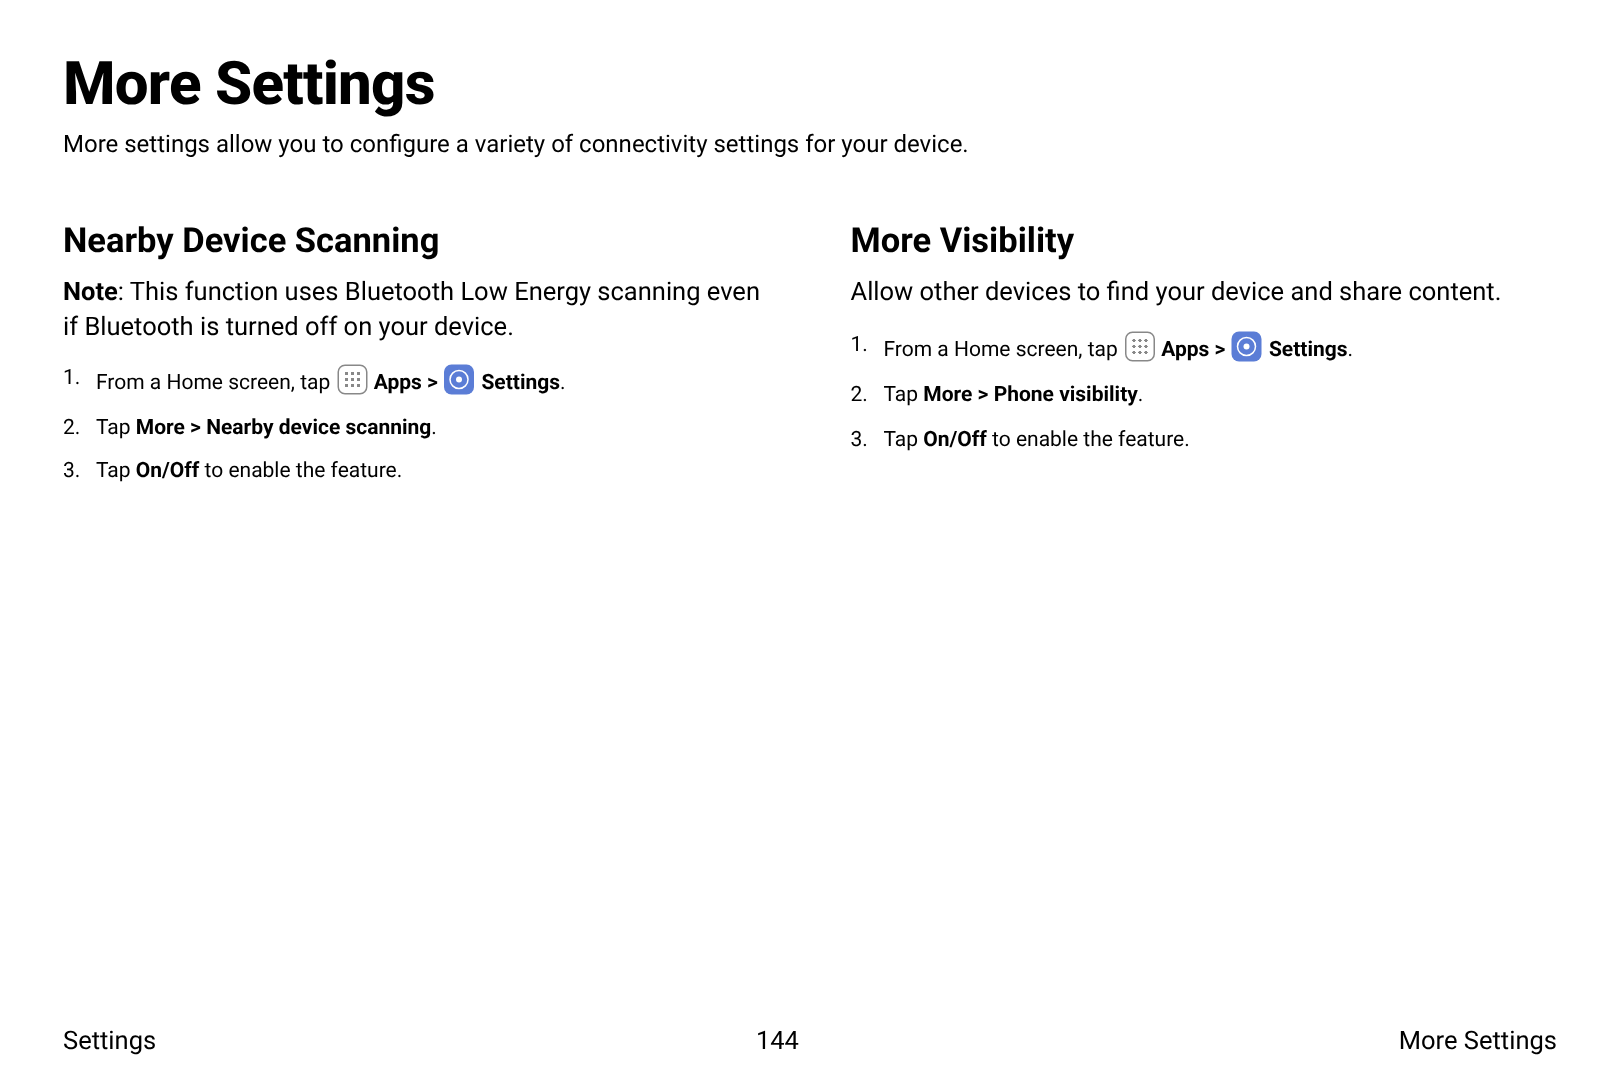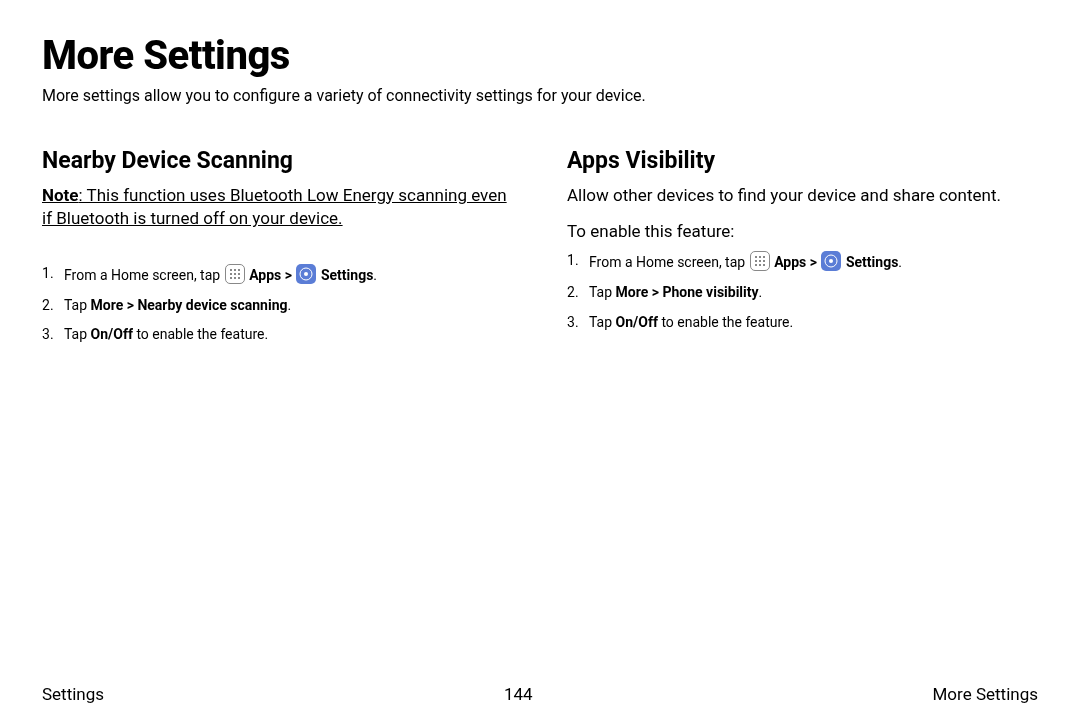--- a/index.html
+++ b/index.html
@@ -39,22 +39,21 @@
       margin-bottom: 10px;
     }
     .section-body {
       font-size: 17px;
       line-height: 1.4;
       margin-bottom: 14px;
     }
     .note {
       font-size: 17px;
       line-height: 1.4;
-      margin-bottom: 33px;
-      text-decoration: underline;
+      margin-bottom: 12px;
     }
     .instruction-lead {
       font-size: 17px;
       margin-bottom: 10px;
     }
     .steps {
       list-style: none;
       counter-reset: step;
     }
     .steps li {
@@ -163,23 +162,22 @@
       <li>
         <span>Tap </span><span class="bold">More &gt; Nearby device scanning</span><span>.</span>
       </li>
       <li>
         <span>Tap </span><span class="bold">On/Off</span><span> to enable the feature.</span>
       </li>
     </ol>
   </div>
 
   <div class="col">
-    <h2 class="section-heading">Apps Visibility</h2>
+    <h2 class="section-heading">More Visibility</h2>
     <p class="section-body">Allow other devices to find your device and share content.</p>
-    <p class="instruction-lead">To enable this feature:</p>
     <ol class="steps">
       <li>
         <span>From a Home screen, tap </span><span class="icon apps-icon"></span> <span class="bold">Apps</span><span class="bold"> &gt; </span><span class="icon settings-icon"></span> <span class="bold">Settings</span><span>.</span>
       </li>
       <li>
         <span>Tap </span><span class="bold">More &gt; Phone visibility</span><span>.</span>
       </li>
       <li>
         <span>Tap </span><span class="bold">On/Off</span><span> to enable the feature.</span>
       </li>

